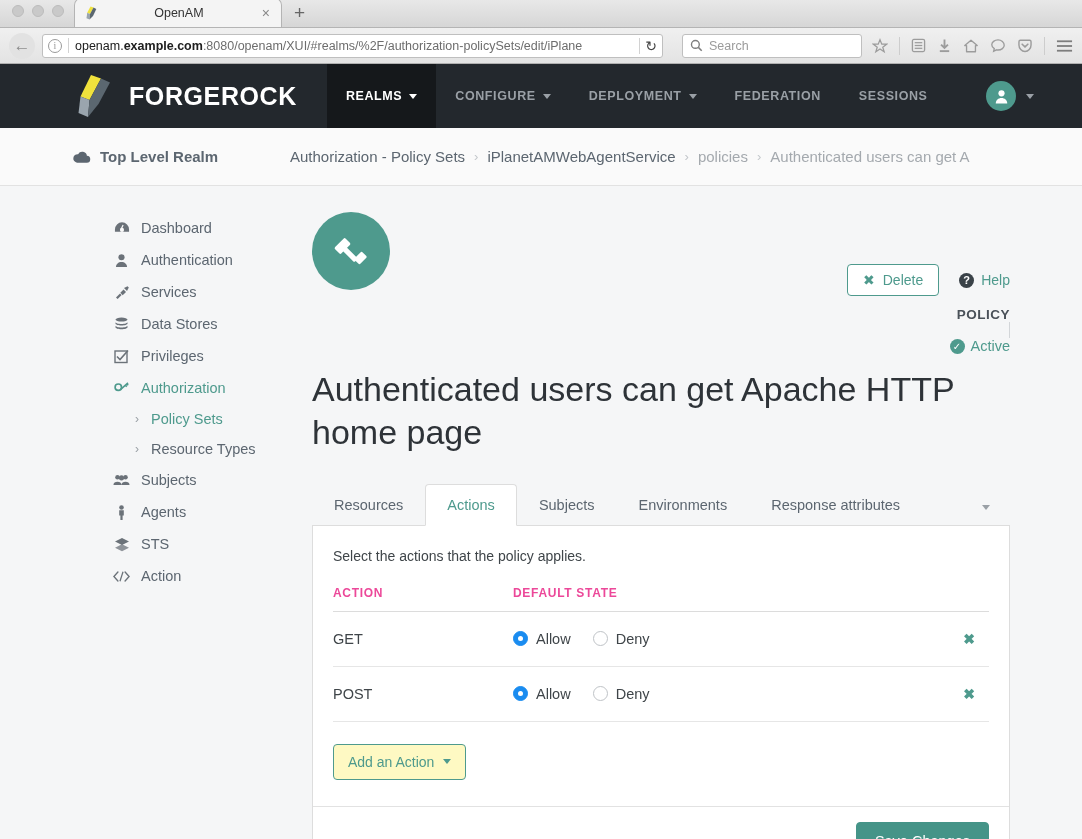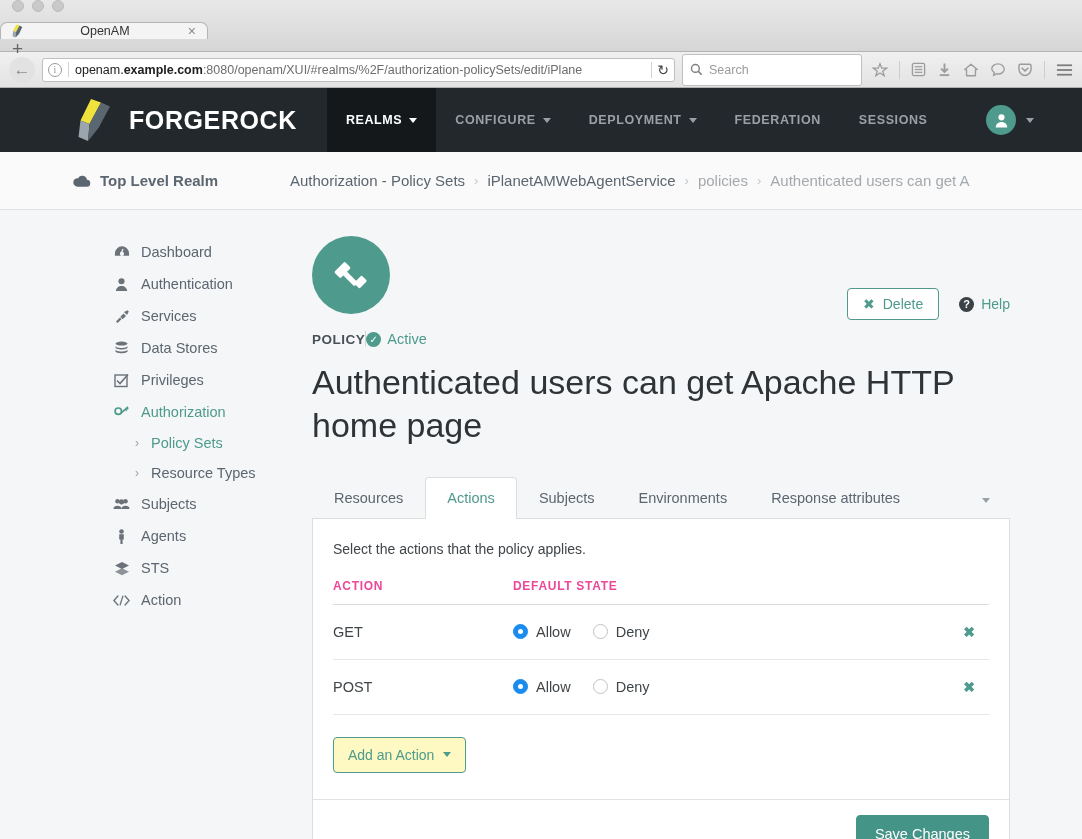--- a/index.html
+++ b/index.html
@@ -5,26 +5,25 @@
   * { box-sizing: border-box; margin: 0; padding: 0; }
   html, body {
     width: 1082px; height: 839px;
     font-family: "Liberation Sans", sans-serif;
     background: #f5f6f7;
     overflow: hidden;
   }
 
   
   .browser-tabbar {
-    height: 52px;
+    height: 28px;
     background: linear-gradient(#e8e8e8, #d6d6d6);
     border-bottom: 1px solid #b4b4b4;
-    display: flex; 
+    display: flex; align-items: flex-end;
     position: relative;
-    flex-direction: column;
   }
   .traffic-lights { display: flex; gap: 8px; padding: 0 10px 10px 12px; }
   .light { width: 12px; height: 12px; border-radius: 50%; background: #c9c9c9; border: 1px solid #bcbcbc; }
   .tab {
     height: 29px; width: 208px;
     background: #f4f4f4;
     border: 1px solid #b4b4b4; border-bottom: none;
     border-radius: 7px 7px 0 0;
     display: flex; align-items: center; gap: 6px;
     padding: 0 8px;
@@ -65,23 +64,23 @@
   }
   .url-sep { width: 1px; height: 15px; background: #d2d2d2; }
   .url-text {
     flex: 1; font-size: 12.5px; color: #6d6d6d;
     white-space: nowrap; overflow: hidden; min-width: 0;
   }
   .url-text b { color: #202020; font-weight: 700; }
   .url-text .dom { color: #202020; }
   .url-reload { color: #444; font-size: 14px; padding-left: 5px; border-left: 1px solid #d2d2d2; }
   .searchbar {
-    width: 180px; height: 32px; background: #fff;
+    width: 180px; height: 24px; background: #fff;
     border: 1px solid #bfbfbf; border-radius: 3px;
-    display: flex; align-items: center; gap: 6px; padding: 0 7px;
+    display: flex; align-items: center; gap: 6px; padding: 0 7px; margin-left: 12px;
   }
   .searchbar .ph { font-size: 12.5px; color: #9b9b9b; }
   .tb-icons { display: flex; align-items: center; gap: 11px; padding-left: 3px; color: #9c9c9c; }
   .tb-icons .sep { width: 1px; height: 18px; background: #cdcdcd; }
 
   
   .fr-nav {
     height: 64px; background: #23282d;
     display: flex; align-items: center; position: relative;
   }
@@ -145,21 +144,21 @@
   .btn-delete {
     border: 1px solid #4e9a8d; color: #4e9a8d; background: #fff;
     border-radius: 4px; padding: 7px 15px; font-size: 14px;
     display: flex; align-items: center; gap: 8px;
   }
   .link-help { color: #4e9a8d; font-size: 14px; display: flex; align-items: center; gap: 7px; }
   .help-dot {
     width: 15px; height: 15px; border-radius: 50%; background: #3a4248; color: #fff;
     font-size: 11px; font-weight: 700; display: flex; align-items: center; justify-content: center;
   }
-  .meta-row { display: flex; align-items: flex-end; margin-top: 17px; }
+  .meta-row { display: flex; align-items: flex-end; margin-top: 17px; flex-direction: column; }
   .meta-policy { font-size: 13.5px; font-weight: 700; color: #4a5159; letter-spacing: 0.5px; }
   .meta-div { width: 1px; height: 16px; background: #d3d6d9; }
   .meta-active { color: #4e9a8d; font-size: 14.5px; display: flex; align-items: center; gap: 6px; }
   .check-dot {
     width: 15px; height: 15px; border-radius: 50%; background: #4e9a8d; color: #fff;
     font-size: 10px; display: flex; align-items: center; justify-content: center;
   }
   .policy-title {
     font-size: 34px; font-weight: 400; color: #2e3338; line-height: 1.26;
     margin-top: 14px; max-width: 660px;

